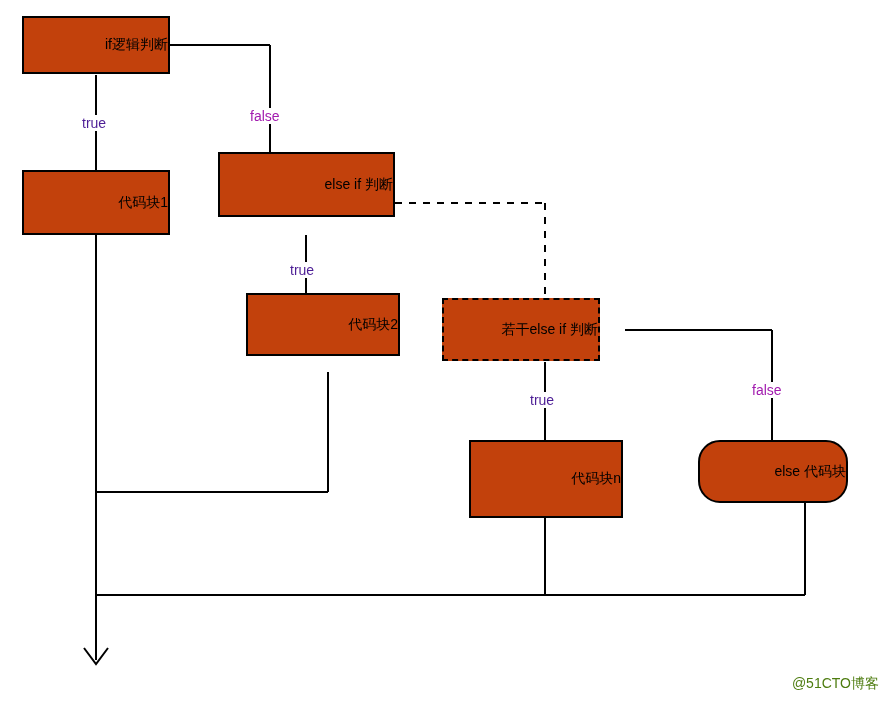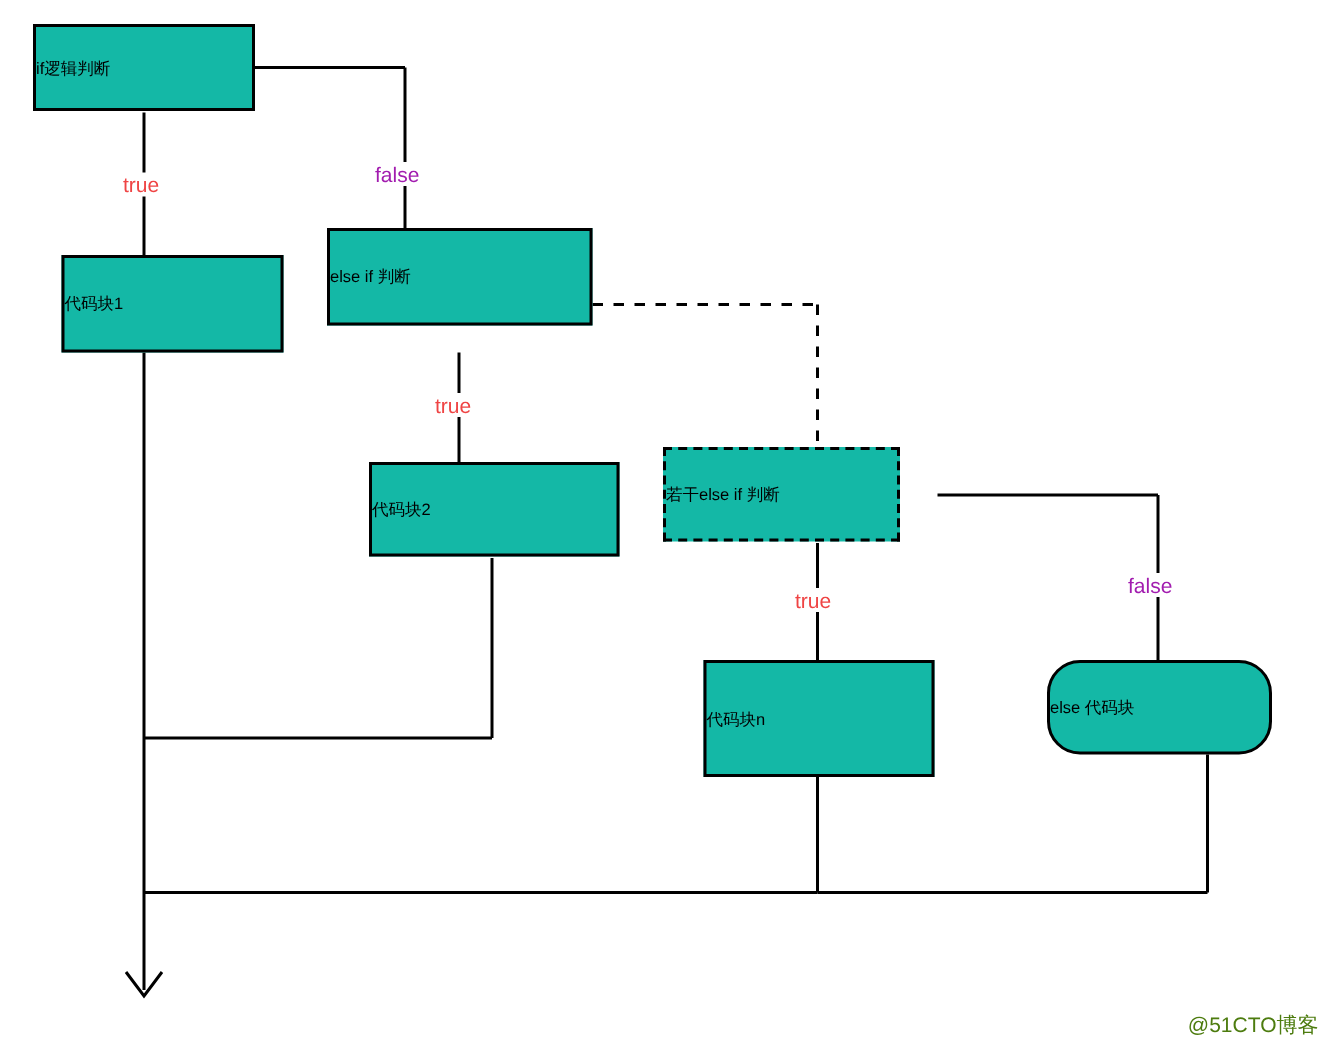--- a/index.html
+++ b/index.html
@@ -7,36 +7,36 @@
     padding: 0;
     background: #ffffff;
     font-family: "Microsoft YaHei", Arial, sans-serif;
     width: 889px;
     height: 701px;
     position: relative;
   }
   .box {
     position: absolute;
     border: 2px solid #000;
-    background: #14b8a6;
+    background: #c2410c;
     display: flex;
     align-items: center;
-    justify-content: flex-start;
-    font-size: 11px;
+    justify-content: flex-end;
+    font-size: 14px;
     box-sizing: border-box;
   }
   .box.dashed {
     border-style: dashed;
   }
   .label {
     position: absolute;
     font-size: 14px;
     background: #fff;
   }
-  .label.true { color: #ef4444; text-align: right; }
+  .label.true { color: #4c1d95; text-align: right; }
   .label.false { color: #a21caf; }
   .watermark {
     position: absolute;
     right: 10px;
     bottom: 8px;
     color: #4d7c0f;
     font-size: 14px;
   }
   svg.lines {
     position: absolute;
@@ -77,29 +77,29 @@
   <line x1="772" y1="330" x2="772" y2="440" stroke="#000" stroke-width="2"></line>
 
   <line x1="805" y1="503" x2="805" y2="595" stroke="#000" stroke-width="2"></line>
   <line x1="805" y1="595" x2="545" y2="595" stroke="#000" stroke-width="2"></line>
 </svg>
 
 <div class="box" style="left:22px; top:16px; width:148px; height:58px;">
   <span>if逻辑判断</span>
 </div>
 
-<div class="box" style="left:22px; top:170px; width:148px; height:65px;margin-left:19px;">
+<div class="box" style="left:22px; top:170px; width:148px; height:65px;">
   <span>代码块1</span>
 </div>
 
 <div class="box" style="left:218px; top:152px; width:177px; height:65px;">
   <span>else if 判断</span>
 </div>
 
-<div class="box" style="left:246px; top:308px; width:167px; height:63px;">
+<div class="box" style="left:246px; top:293px; width:154px; height:63px;">
   <span>代码块2</span>
 </div>
 
 <div class="box dashed" style="left:442px; top:298px; width:158px; height:63px;">
   <span>若干else if 判断</span>
 </div>
 
 <div class="box" style="left:469px; top:440px; width:154px; height:78px;">
   <span>代码块n</span>
 </div>

